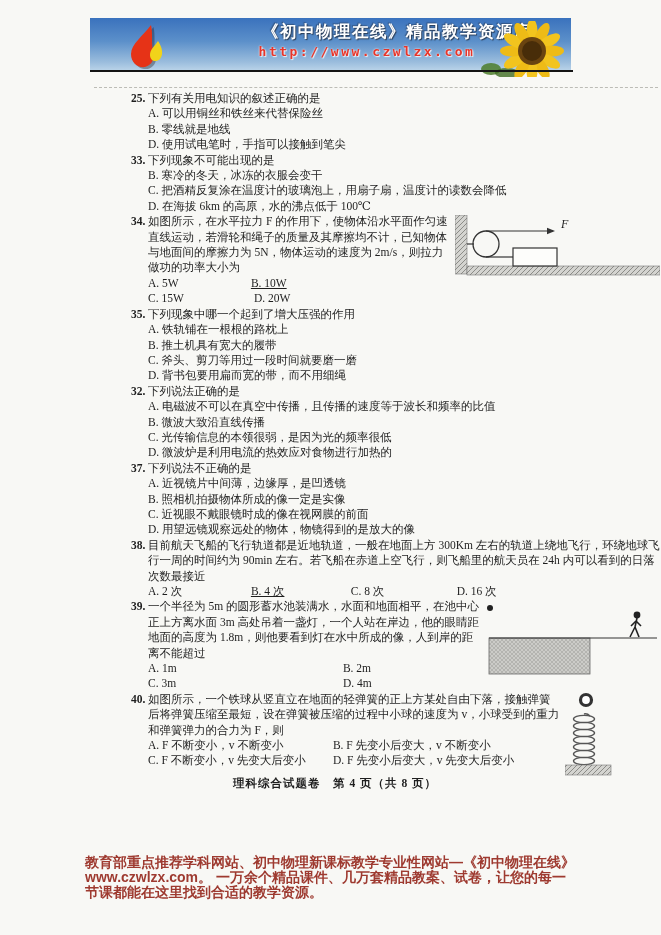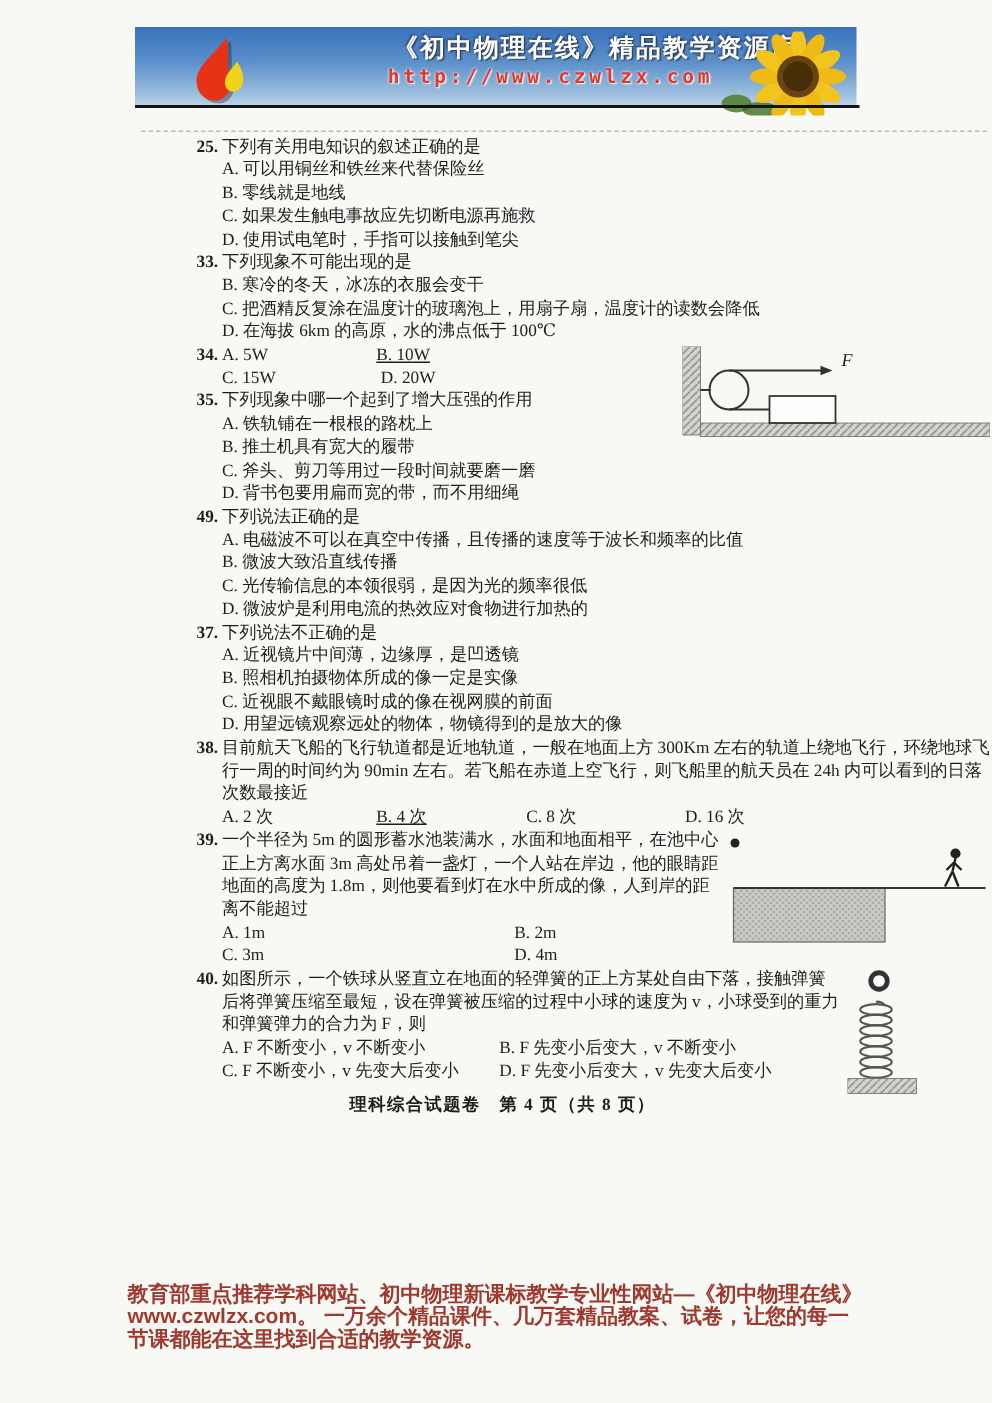--- a/index.html
+++ b/index.html
@@ -122,21 +122,20 @@
 <div class="banner-rule"></div>
 <div class="dotted-rule"></div>
 
 <div class="content">
 
   <div class="question">
     <span class="qnum">25.</span>
     <span>下列有关用电知识的叙述正确的是</span>
     <div class="opt">A. 可以用铜丝和铁丝来代替保险丝</div>
     <div class="opt">B. 零线就是地线</div>
-    <div class="opt">C. 如果发生触电事故应先切断电源再施救</div>
     <div class="opt">D. 使用试电笔时，手指可以接触到笔尖</div>
   </div>
 
   <div class="question">
     <span class="qnum">33.</span>
     <span>下列现象不可能出现的是</span>
     <div class="opt">B. 寒冷的冬天，冰冻的衣服会变干</div>
     <div class="opt">C. 把酒精反复涂在温度计的玻璃泡上，用扇子扇，温度计的读数会降低</div>
     <div class="opt">D. 在海拔 6km 的高原，水的沸点低于 100℃</div>
   </div>
@@ -153,39 +152,40 @@
       <rect x="12" y="51" width="193" height="9" fill="url(#h34)" stroke="#777" stroke-width="0.6"></rect>
       <line x1="12" y1="29" x2="19" y2="29" stroke="#333" stroke-width="1.2"></line>
       <circle cx="31" cy="29" r="13" fill="none" stroke="#333" stroke-width="1.3"></circle>
       <line x1="31" y1="16" x2="98" y2="16" stroke="#333" stroke-width="1.2"></line>
       <path d="M100,16 l-8,-3.2 v6.4 z" fill="#333"></path>
       <text x="106" y="13" font-size="12" font-style="italic" fill="#222">F</text>
       <line x1="31" y1="42" x2="58" y2="42" stroke="#333" stroke-width="1.2"></line>
       <rect x="58" y="33" width="44" height="18" fill="#fdfdfb" stroke="#333" stroke-width="1.2"></rect>
     </svg>
     <span class="qnum">34.</span>
+    <span>如图所示，在水平拉力 F 的作用下，使物体沿水平面作匀速直线运动，若滑轮和绳子的质量及其摩擦均不计，已知物体与地面间的摩擦力为 5N，物体运动的速度为 2m/s，则拉力做功的功率大小为</span>
     <div class="opt-row">
       <span class="ow1">A. 5W</span>
       <span class="ow2">B. 10W</span>
       <span class="ow3">C. 15W</span>
       <span>D. 20W</span>
     </div>
   </div>
 
   <div class="question">
     <span class="qnum">35.</span>
     <span>下列现象中哪一个起到了增大压强的作用</span>
     <div class="opt">A. 铁轨铺在一根根的路枕上</div>
     <div class="opt">B. 推土机具有宽大的履带</div>
     <div class="opt">C. 斧头、剪刀等用过一段时间就要磨一磨</div>
     <div class="opt">D. 背书包要用扁而宽的带，而不用细绳</div>
   </div>
 
   <div class="question">
-    <span class="qnum">49.</span>
+    <span class="qnum">32.</span>
     <span>下列说法正确的是</span>
     <div class="opt">A. 电磁波不可以在真空中传播，且传播的速度等于波长和频率的比值</div>
     <div class="opt">B. 微波大致沿直线传播</div>
     <div class="opt">C. 光传输信息的本领很弱，是因为光的频率很低</div>
     <div class="opt">D. 微波炉是利用电流的热效应对食物进行加热的</div>
   </div>
 
   <div class="question">
     <span class="qnum">37.</span>
     <span>下列说法不正确的是</span>

